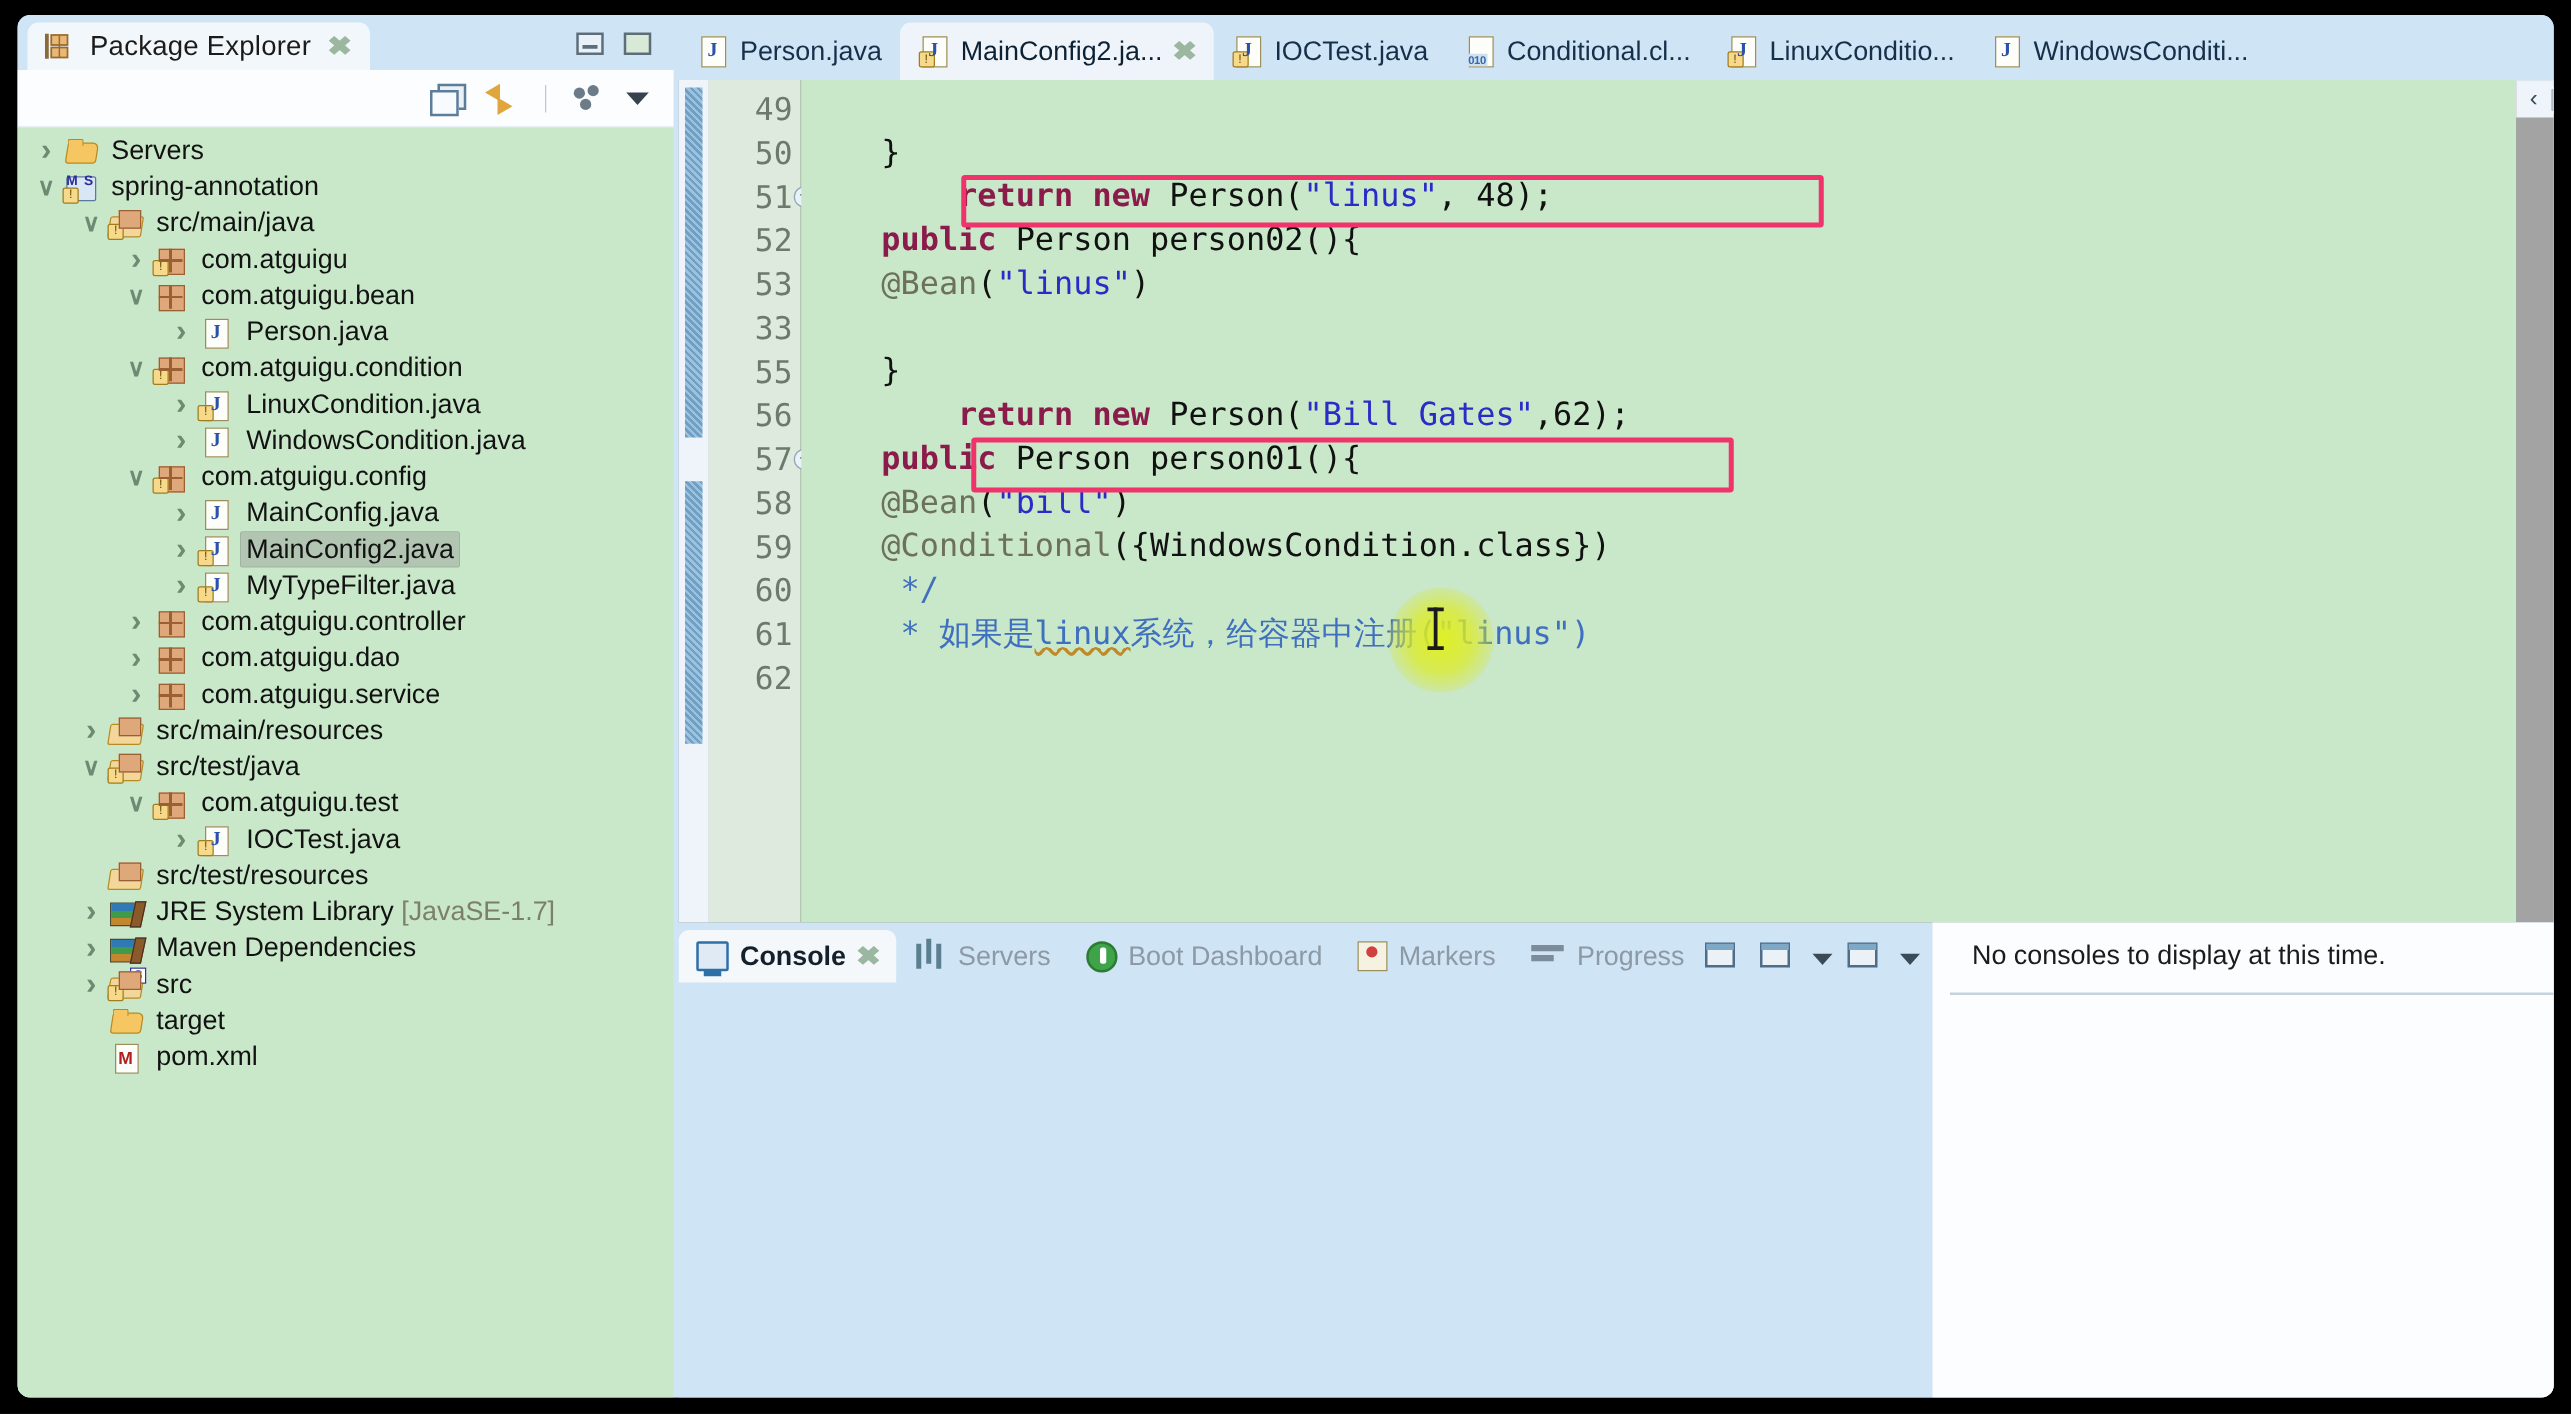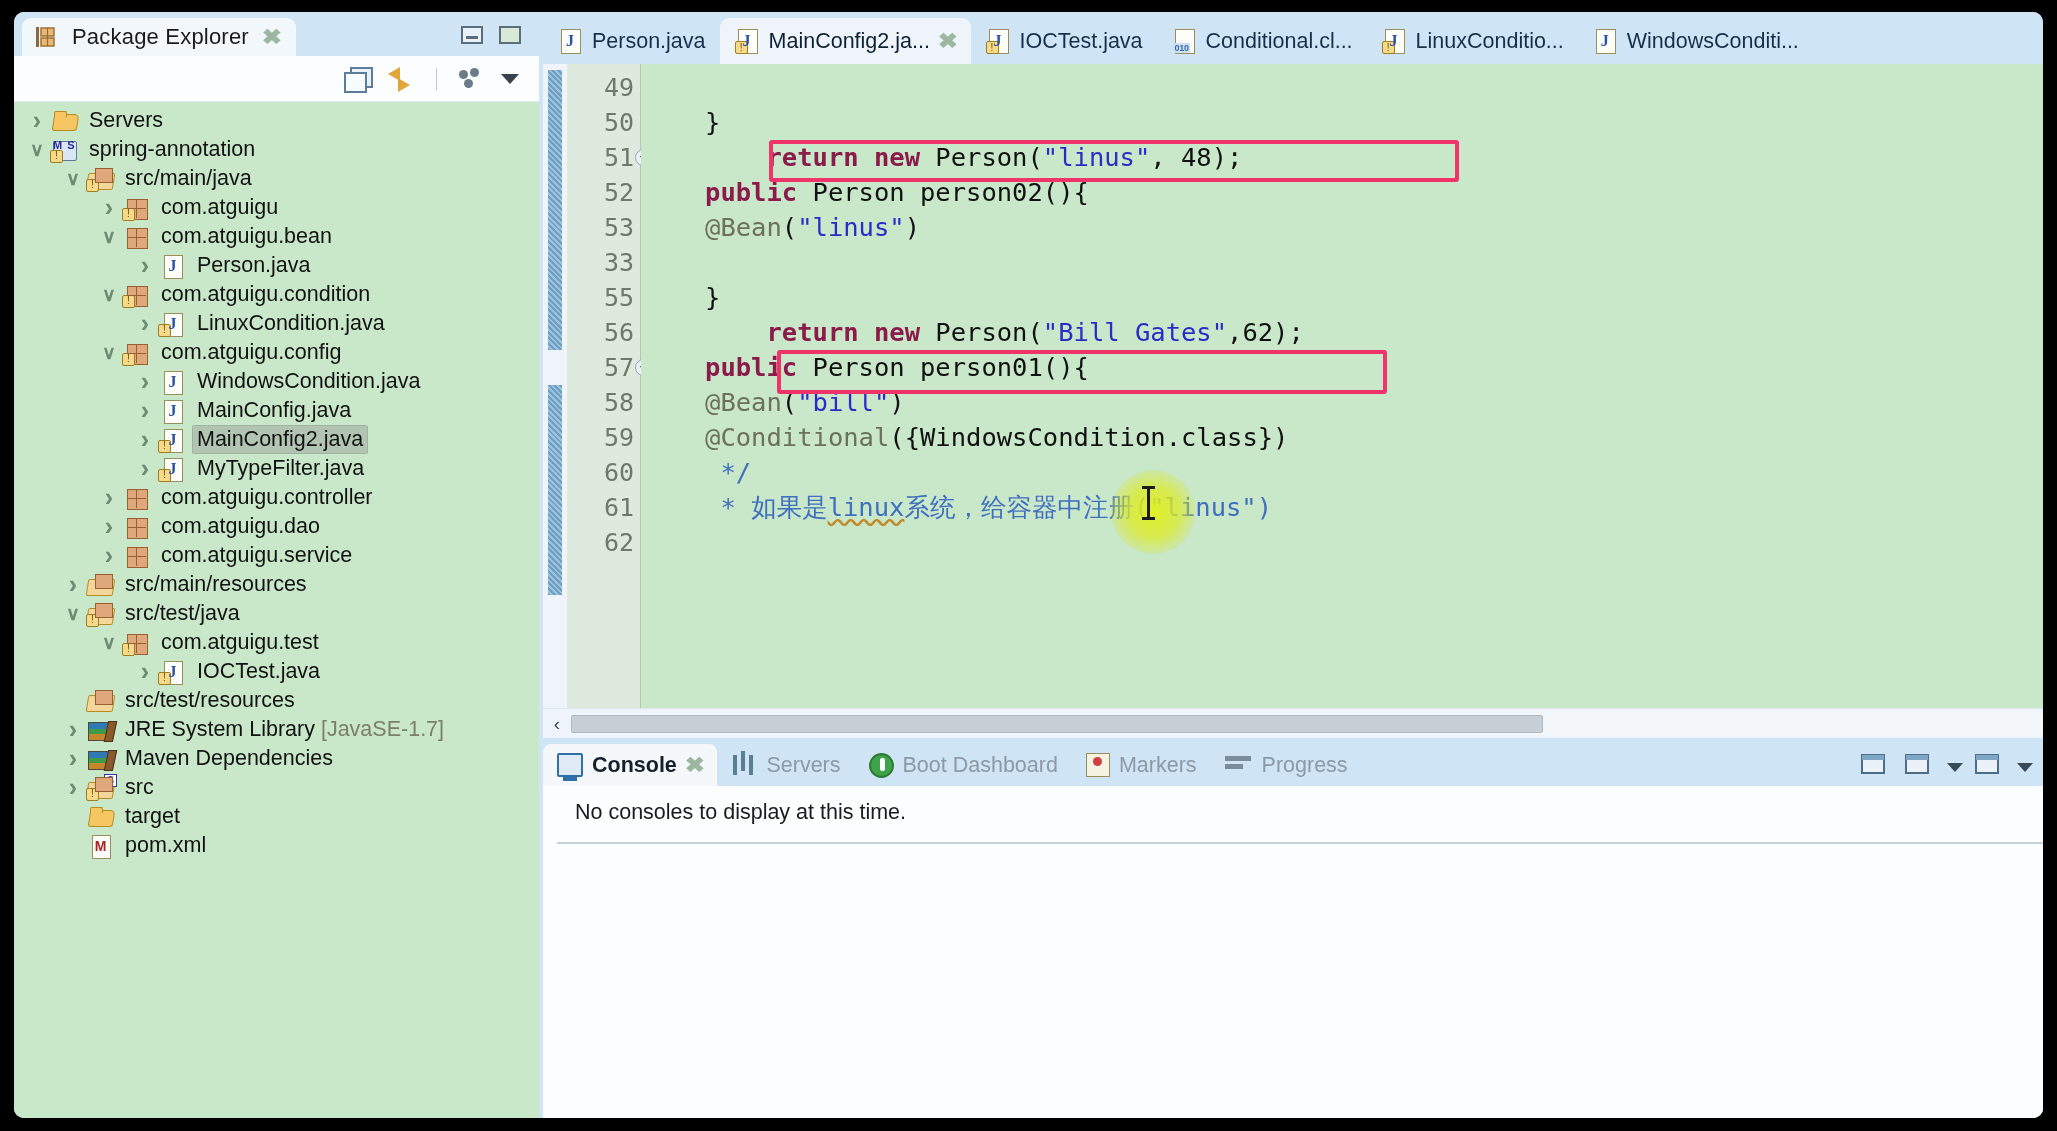--- a/index.html
+++ b/index.html
@@ -256,23 +256,22 @@
   .ficon.clazz::after {
     content: "010"; position: absolute; left: 3px; bottom: 1px;
     font-size: 9px; color: #3a6aa8; font-weight: 700; letter-spacing: -.3px;
     background: #cfe0f2; padding: 0 1px;
   }
 
   
   #codepane {
     flex: 1 1 auto;
     margin: 0 0 0 4px;
-    background: #84cc16;
+    background: #a3a3a3;
     display: flex;
-    flex-direction: column;
     min-height: 0;
     position: relative;
   }
   .code-body {
     display: flex;
     flex: 1 1 auto;
     min-height: 0;
     position: relative;
     overflow: hidden;
   }
@@ -373,21 +372,21 @@
     background: #c6cfd6; border: 1px solid #b0bac2; border-radius: 2px;
   }
 
   
   #bottom {
     flex: 0 0 auto;
     height: 380px;
     background: #cfe4f5;
     margin-left: 4px;
     display: flex;
-    flex-direction: column;
+    flex-direction: row;
   }
   .cons-tabrow {
     height: 48px; flex: 0 0 48px;
     display: flex; align-items: flex-end;
     position: relative;
   }
   .cons-tab {
     height: 42px; padding: 0 14px;
     display: flex; align-items: center; gap: 9px;
     font-size: 21.5px; color: #8d99a4;
@@ -571,31 +570,31 @@
           </span>
           <span class="name-bg">com.atguigu.condition</span>
         </div>
         <div class="row d4">
           <span class="arw closed"></span>
           <span class="ico jfile">
             <span class="warnbadge">!</span>
           </span>
           <span class="name-bg">LinuxCondition.java</span>
         </div>
+        <div class="row d4">
+          <span class="arw closed"></span>
+          <span class="ico jfile"></span>
+          <span class="name-bg">WindowsCondition.java</span>
+        </div>
         <div class="row d3">
           <span class="arw open"></span>
           <span class="ico pkg">
             <span class="warnbadge">!</span>
           </span>
           <span class="name-bg">com.atguigu.config</span>
-        </div>
-        <div class="row d4">
-          <span class="arw closed"></span>
-          <span class="ico jfile"></span>
-          <span class="name-bg">WindowsCondition.java</span>
         </div>
         <div class="row d4">
           <span class="arw closed"></span>
           <span class="ico jfile"></span>
           <span class="name-bg">MainConfig.java</span>
         </div>
         <div class="row d4 sel">
           <span class="arw closed"></span>
           <span class="ico jfile">
             <span class="warnbadge">!</span>

